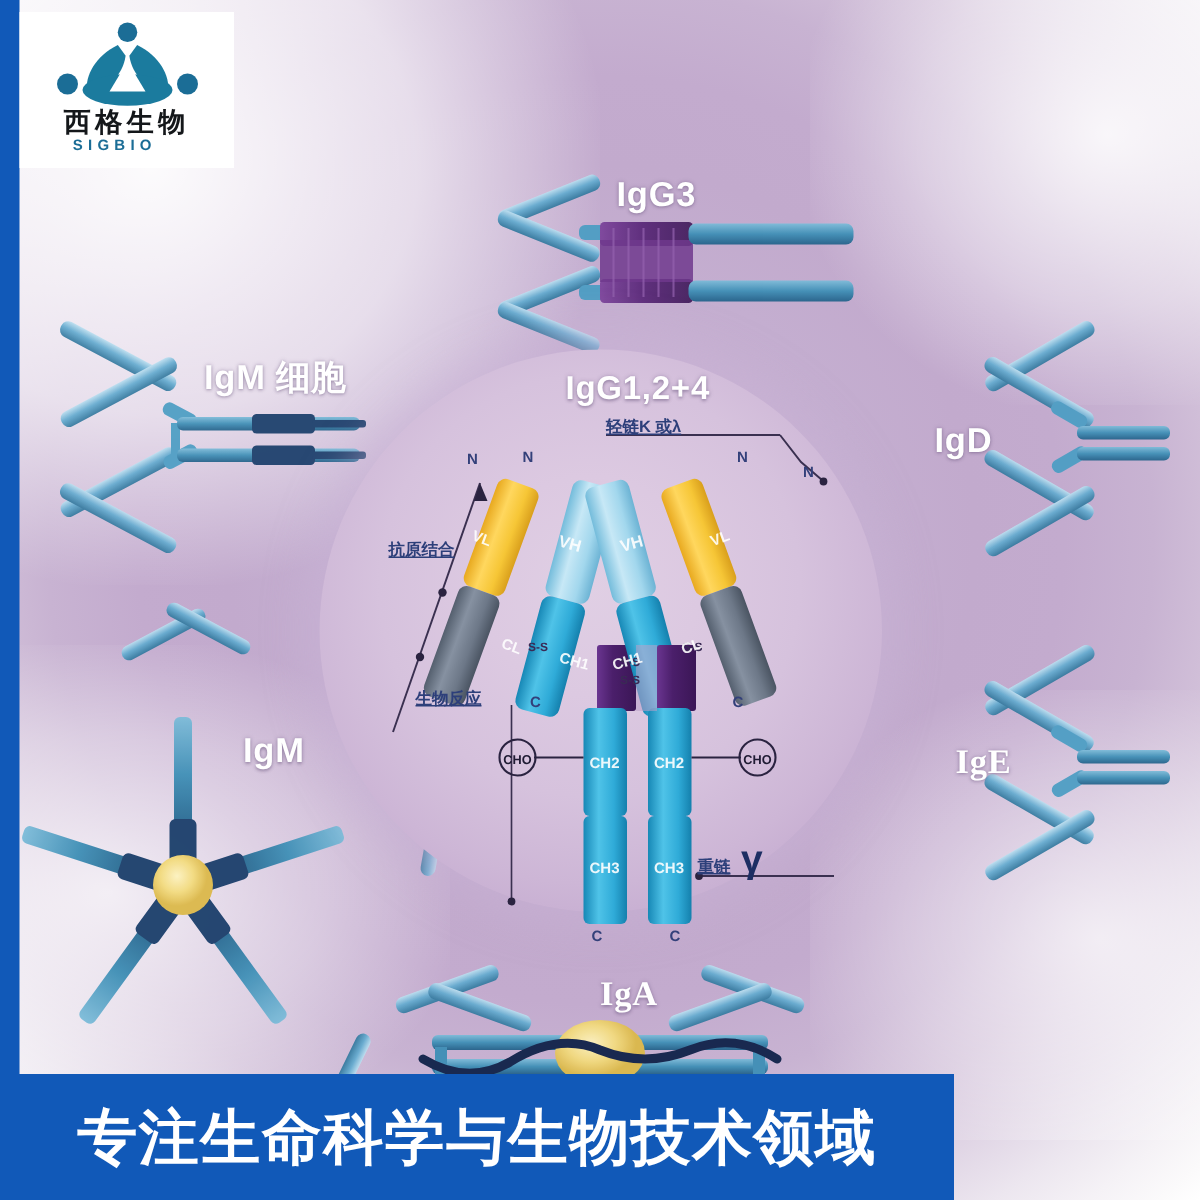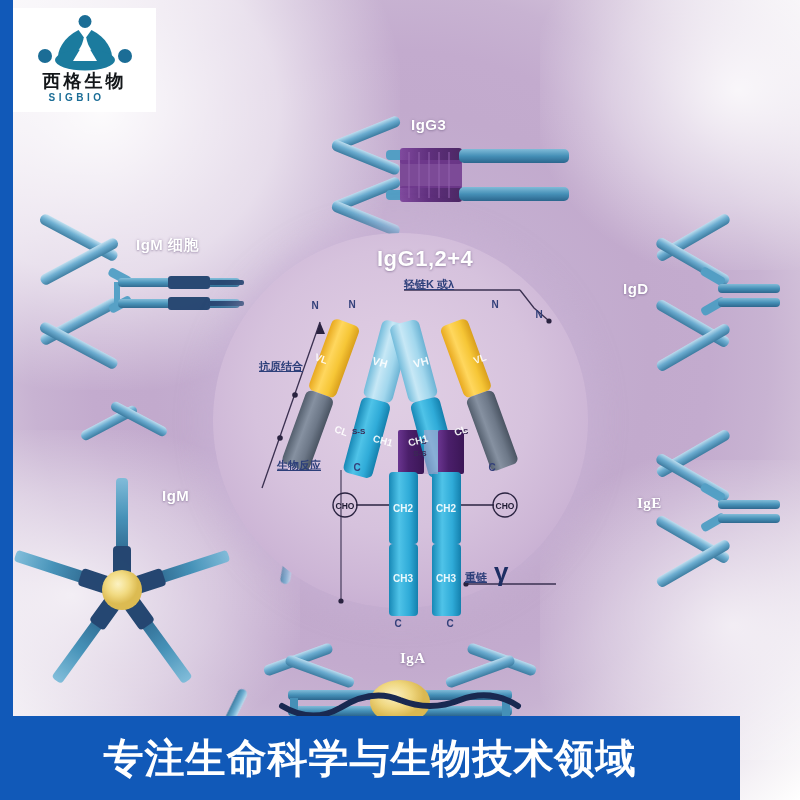--- a/index.html
+++ b/index.html
@@ -91,21 +91,21 @@
   
   .lbl {
     position: absolute;
     color: #ffffff;
     font-weight: bold;
     letter-spacing: 0.5px;
     text-shadow: 0 0 3px rgba(120,100,140,0.45), 0 1px 2px rgba(90,70,110,0.35);
     white-space: nowrap;
     user-select: none;
   }
-  .lbl-ig { font-size: 15px; }
+  .lbl-ig { font-size: 23px; }
   .lbl-center-title { font-size: 22px; }
   .lbl-cn-blue {
     position: absolute;
     color: #2d3f7a;
     font-size: 11px;
     font-weight: bold;
     white-space: nowrap;
     user-select: none;
     text-decoration: underline;
   }
@@ -161,21 +161,21 @@
     width: 13px;
     height: 716px;
     background: #1159b8;
   }
 
   
   #bottom-banner {
     position: absolute;
     left: 0;
     bottom: 0;
-    width: 740px;
+    width: 636px;
     height: 84px;
     background: #1159b8;
     display: flex;
     align-items: center;
     justify-content: center;
   }
   #banner-text {
     color: #ffffff;
     font-size: 40px;
     font-weight: bold;

